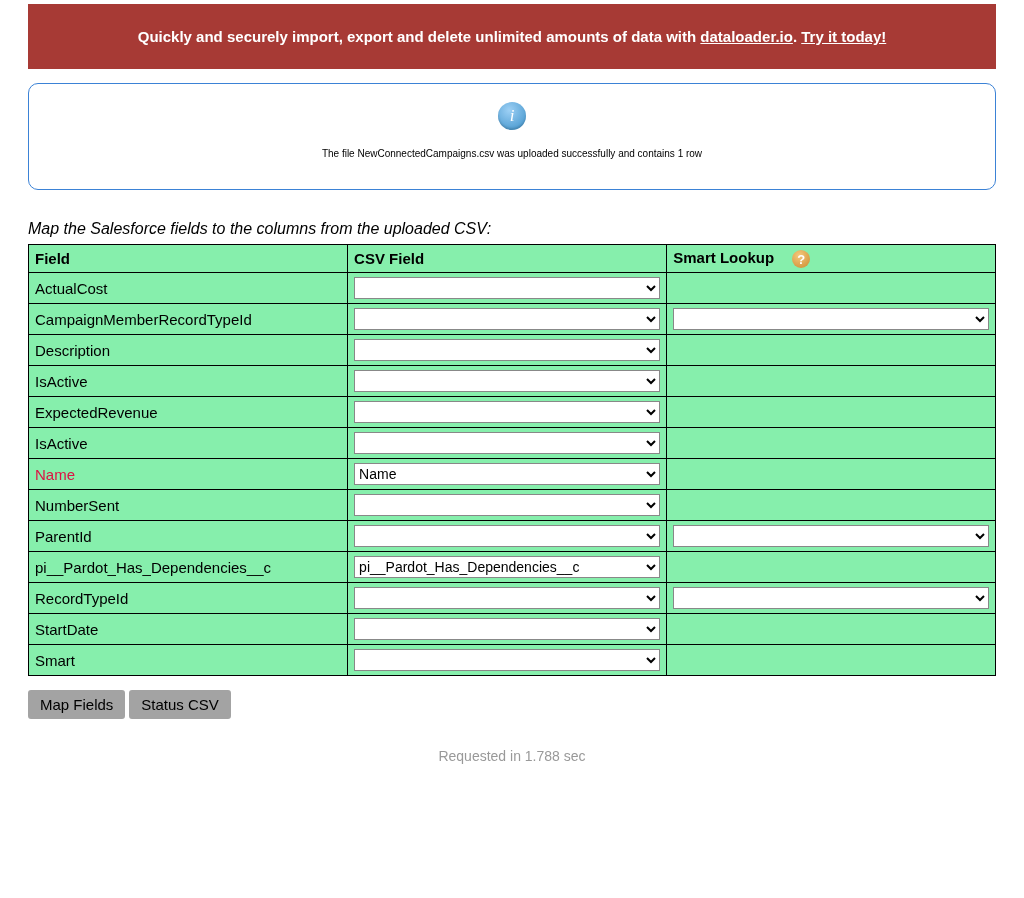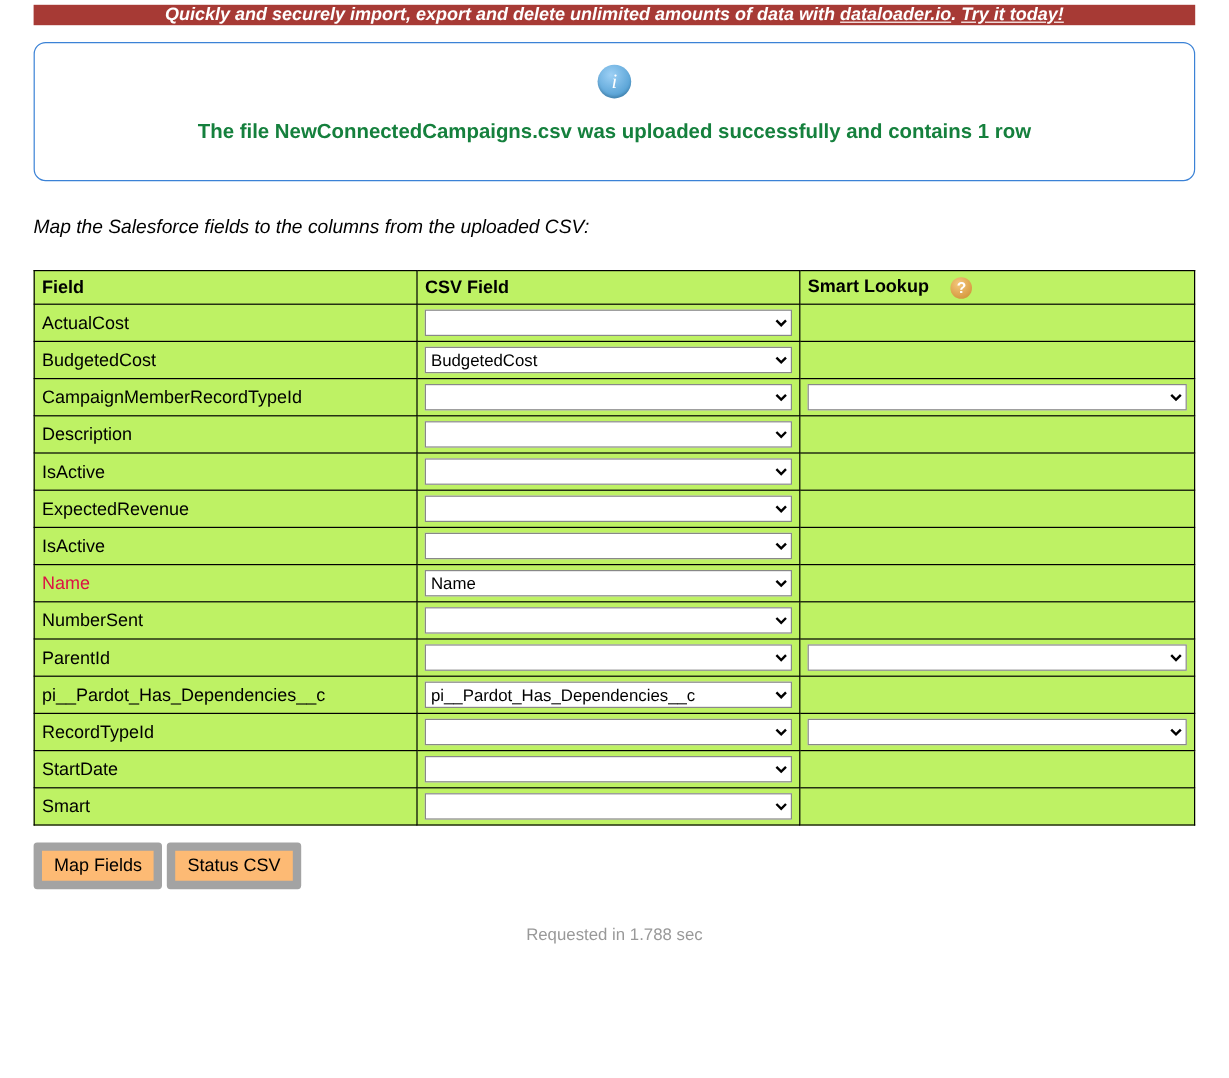--- a/index.html
+++ b/index.html
@@ -1,25 +1,24 @@
 <!DOCTYPE html>
 <html><head>
   <meta charset="utf-8">
   <style>
     * { box-sizing: border-box; margin: 0; padding: 0; }
     body { font-family: Verdana, Arial, sans-serif; font-size: 14px; background: #fff; }
     .banner {
       background: #a73a35;
       color: #fff;
       text-align: center;
-      padding: 0;
+      padding: 24px;
       font-size: 15px;
       font-weight: bold;
       margin: 4px 28px 14px;
-      font-style: italic;
     }
     .banner a { color: #fff; text-decoration: underline; }
     .info-box {
       border: 1.5px solid #3b82d6;
       border-radius: 10px;
       margin: 0 28px 30px;
       padding: 18px 20px 30px;
       text-align: center;
     }
     .info-icon {
@@ -30,31 +29,31 @@
       background: radial-gradient(circle at 40% 30%, #9dd0f5, #3a8fc8);
       color: #fff;
       font-family: Georgia, serif;
       font-style: italic;
       font-size: 17px;
       align-items: center;
       justify-content: center;
       margin-bottom: 18px;
       box-shadow: inset 0 -2px 2px rgba(0,0,0,0.15);
     }
-    .info-text { color: #15803d; font-size: 17px; font-weight: bold; }
+    .info-text { color: #000000; font-size: 10px; }
     .instruction {
       font-style: italic;
-      margin: 0 28px 26px;
+      margin: 0 28px 6px;
       font-size: 16px;
     }
     table.mapping {
       border-collapse: collapse;
       width: calc(100% - 56px);
       margin: 0 28px 14px;
-      background: #bef264;
+      background: #86efac;
     }
     table.mapping th, table.mapping td {
       border: 1px solid #000;
       padding: 4px 6px;
       text-align: left;
       vertical-align: middle;
       font-size: 15px;
       height: 28px;
     }
     table.mapping th { font-weight: bold; }
@@ -80,22 +79,22 @@
       font-size: 13px;
       align-items: center;
       justify-content: center;
       margin-left: 14px;
       vertical-align: middle;
     }
     .buttons { margin: 0 28px 24px; }
     button {
       font-size: 15px;
       padding: 4px 10px;
-      background: #fdba74;
-      border: 7px solid #a3a3a3;
+      background: #a3a3a3;
+      border: 2px solid #a3a3a3;
       border-radius: 3px;
       cursor: pointer;
     }
     .footer {
       text-align: center;
       color: #999;
       font-size: 14px;
       line-height: 1.4;
       margin-top: 28px;
     }
@@ -125,25 +124,20 @@
       </th>
     </tr>
   </thead>
   <tbody id="mapping-body">
       <tr>
         <td>ActualCost</td>
         <td><select><option></option></select></td>
         <td></td>
       </tr>
       <tr>
-        <td>BudgetedCost</td>
-        <td><select><option>BudgetedCost</option></select></td>
-        <td></td>
-      </tr>
-      <tr>
         <td>CampaignMemberRecordTypeId</td>
         <td><select><option></option></select></td>
         <td><select><option></option></select></td>
       </tr>
       <tr>
         <td>Description</td>
         <td><select><option></option></select></td>
         <td></td>
       </tr>
       <tr>

